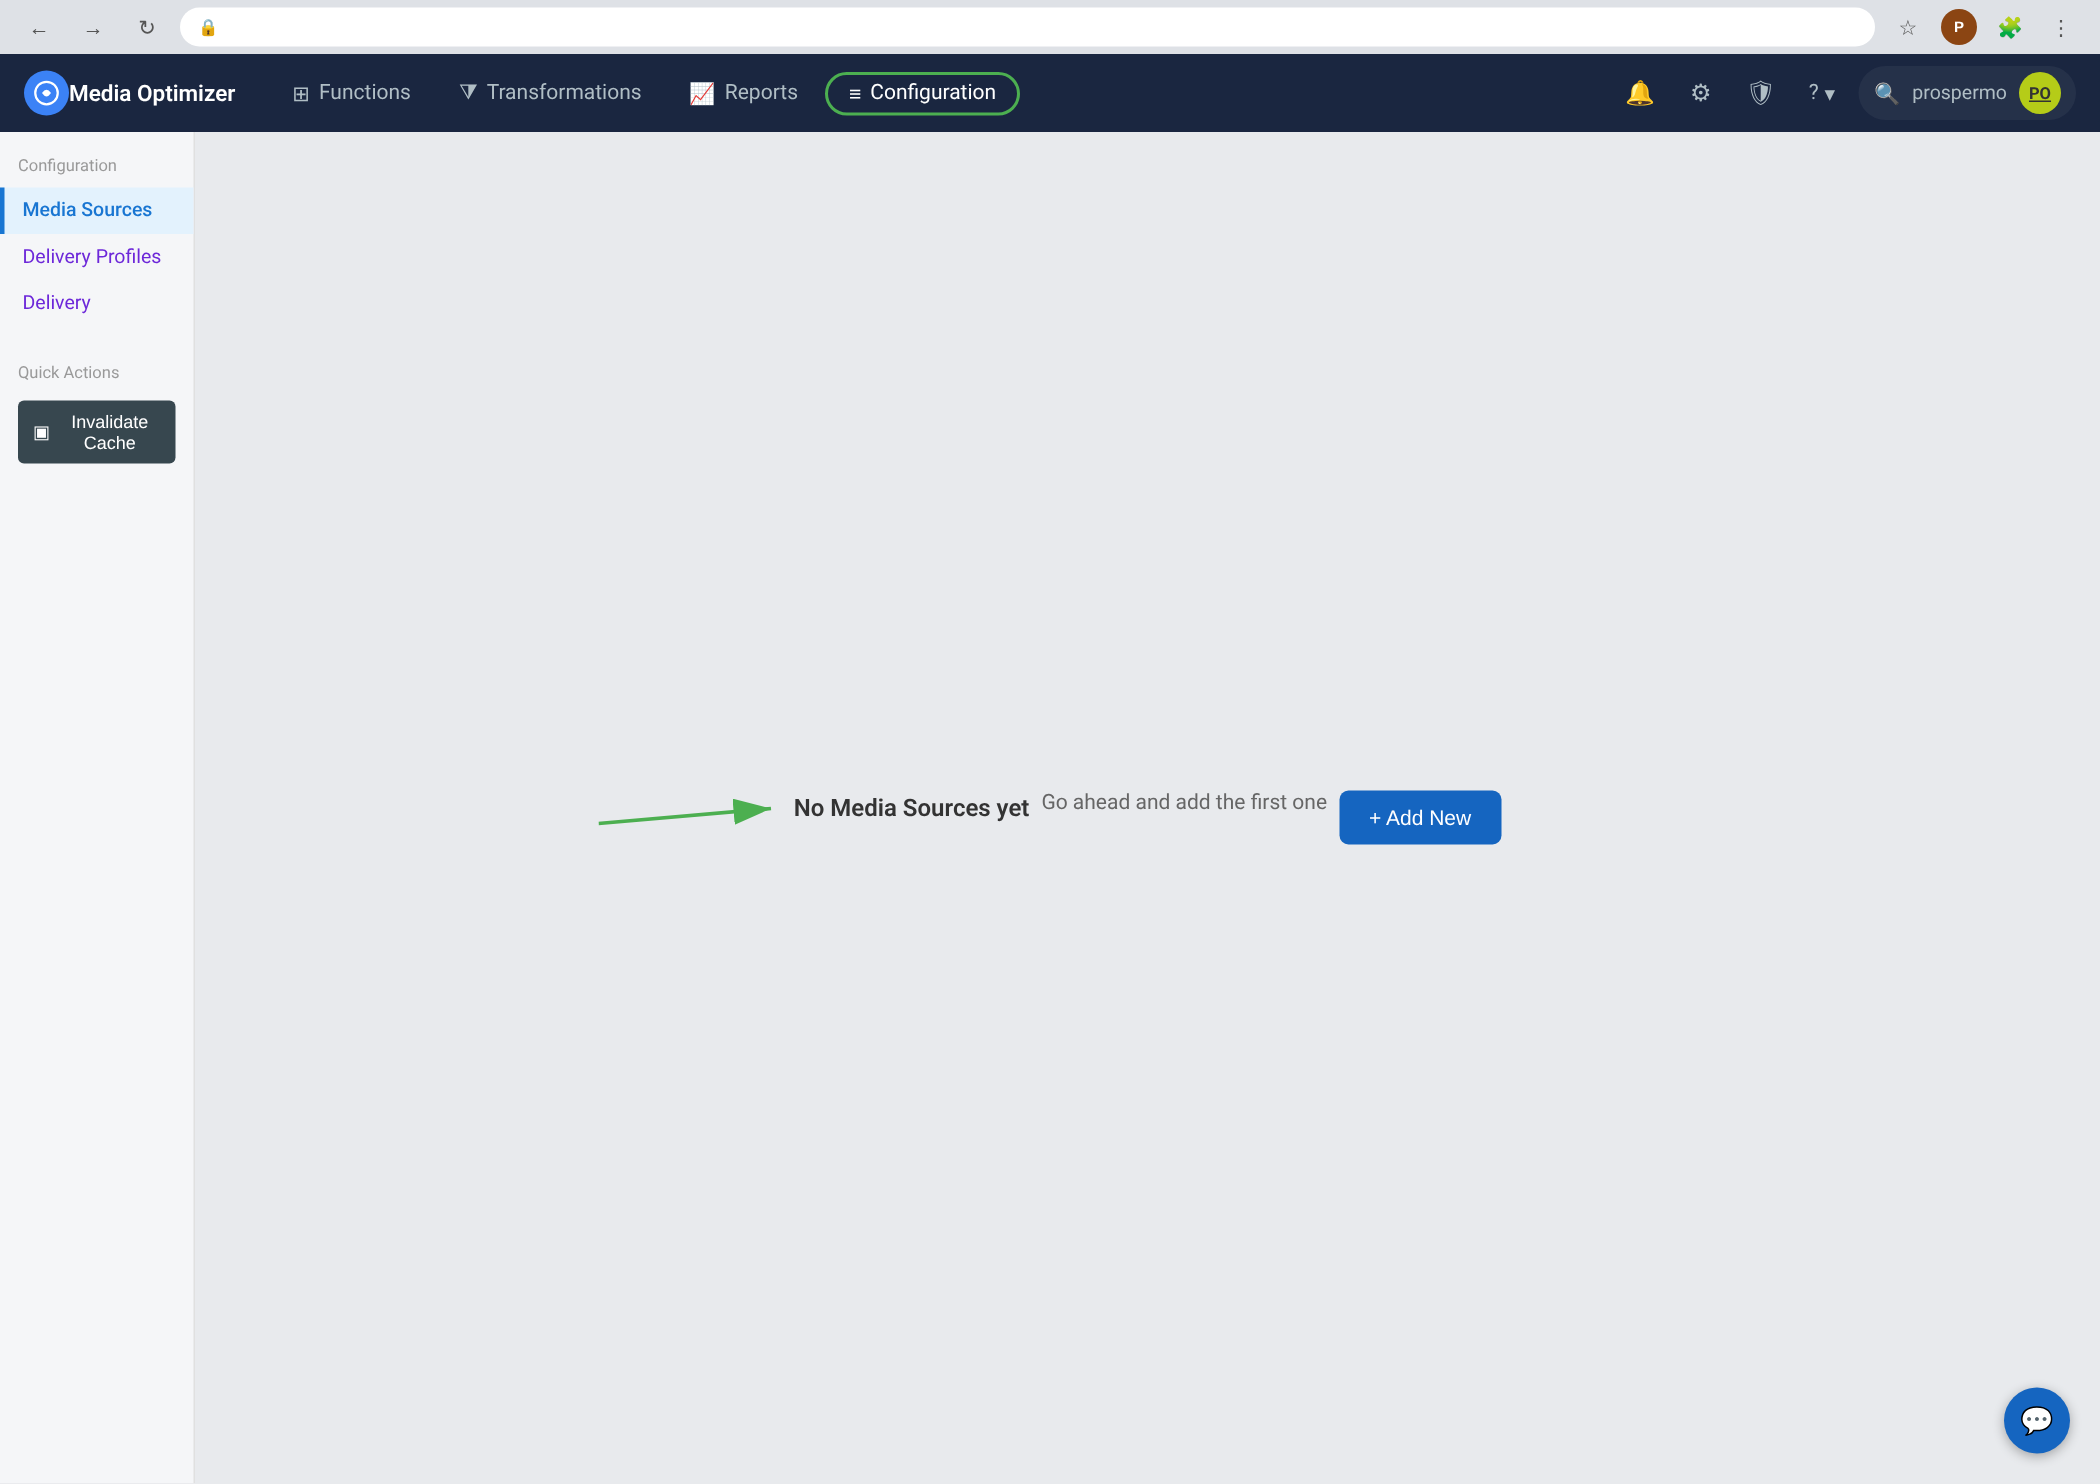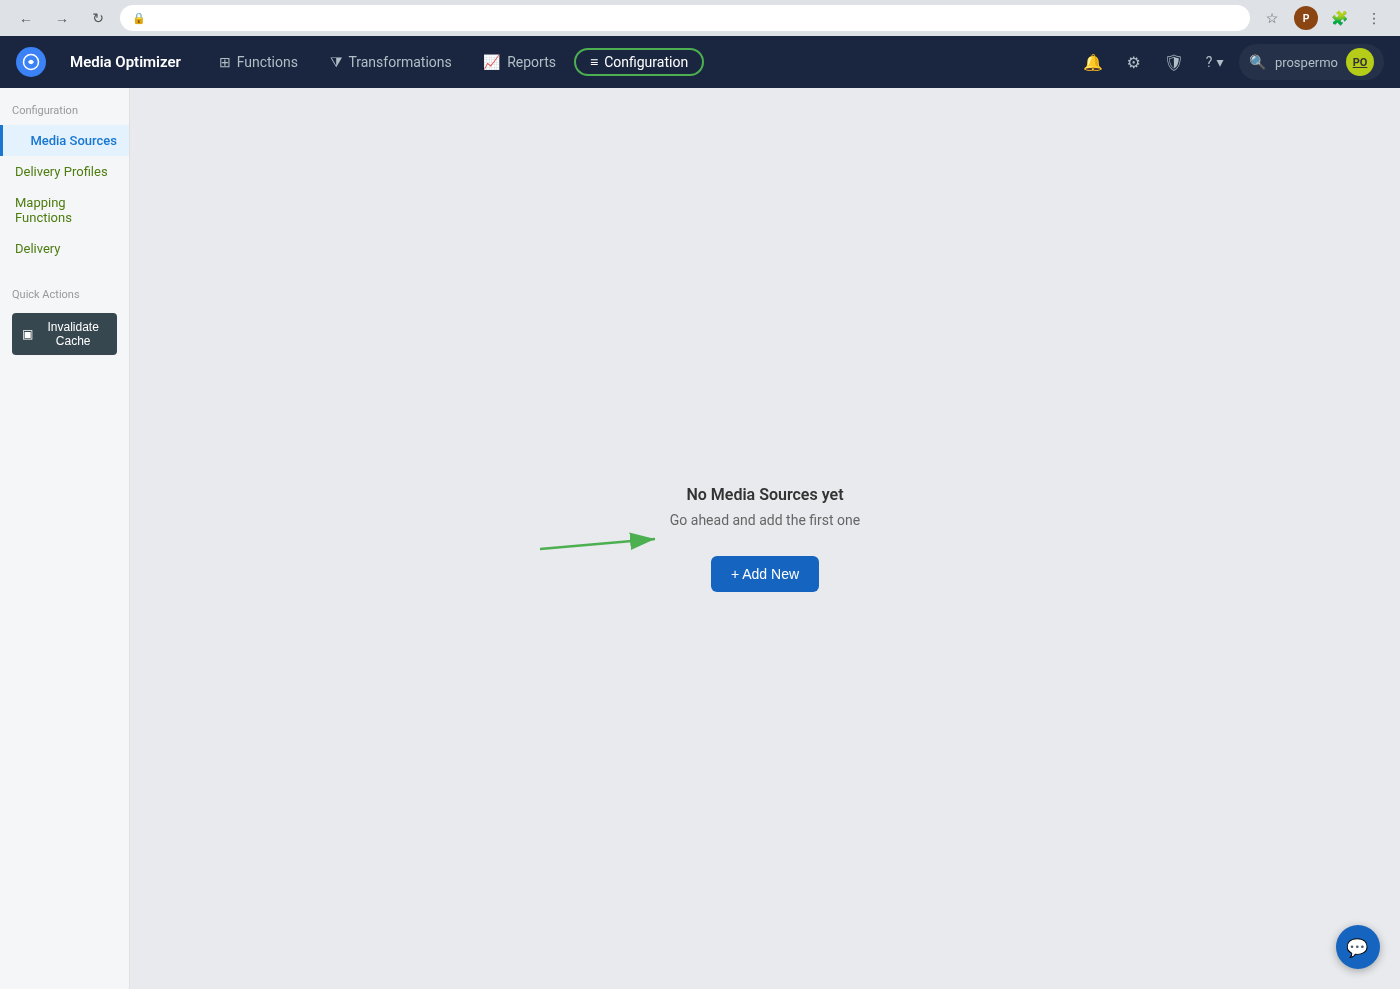--- a/index.html
+++ b/index.html
@@ -71,21 +71,21 @@
       height: 52px;
       display: flex;
       align-items: center;
       padding: 0 16px;
       gap: 0;
       flex-shrink: 0;
     }
     .brand {
       display: flex;
       align-items: center;
-      gap: 24px;
+      gap: 0;
       margin-right: 24px;
     }
     .brand-logo {
       width: 30px; height: 30px;
       background: #3b82f6;
       border-radius: 50%;
       display: flex; align-items: center; justify-content: center;
       color: white;
       font-size: 14px;
     }
@@ -191,30 +191,29 @@
       font-size: 11px;
       color: #999;
       padding: 0 12px 8px 12px;
       text-transform: none;
     }
     .sidebar-item {
       display: flex;
       align-items: center;
       padding: 8px 12px;
       font-size: 13px;
-      color: #4d7c0f;
+      color: #6d28d9;
       cursor: pointer;
       border-left: 3px solid transparent;
     }
     .sidebar-item.active {
       color: #1976d2;
       font-weight: 500;
       border-left: 3px solid #1976d2;
       background: #e3f2fd;
-      justify-content: flex-end;
     }
     .sidebar-divider { height: 16px; }
     .quick-actions-label {
       font-size: 11px;
       color: #999;
       padding: 8px 12px;
     }
     .invalidate-cache-btn {
       display: flex;
       align-items: center;
@@ -233,21 +232,20 @@
     .content {
       flex: 1;
       background: #e8eaed;
       display: flex;
       align-items: center;
       justify-content: center;
       position: relative;
     }
     .empty-state {
       display: flex;
-      flex-direction: column;
       align-items: center;
       gap: 8px;
       position: relative;
     }
     .empty-state-title {
       font-size: 16px;
       font-weight: 600;
       color: #333;
     }
     .empty-state-subtitle {
@@ -374,23 +372,20 @@
 
     <aside class="sidebar">
       <div class="sidebar-section-label">Configuration</div>
       <div class="sidebar-item active">
         <span>Media Sources</span>
       </div>
       <div class="sidebar-item">
         <span>Delivery Profiles</span>
       </div>
       <div class="sidebar-item">
-        <span>Mapping Functions</span>
-      </div>
-      <div class="sidebar-item">
         <span>Delivery</span>
       </div>
       <div class="sidebar-divider"></div>
       <div class="quick-actions-label">Quick Actions</div>
       <button class="invalidate-cache-btn">
         <span>▣</span>
         <span>Invalidate Cache</span>
       </button>
     </aside>
 

